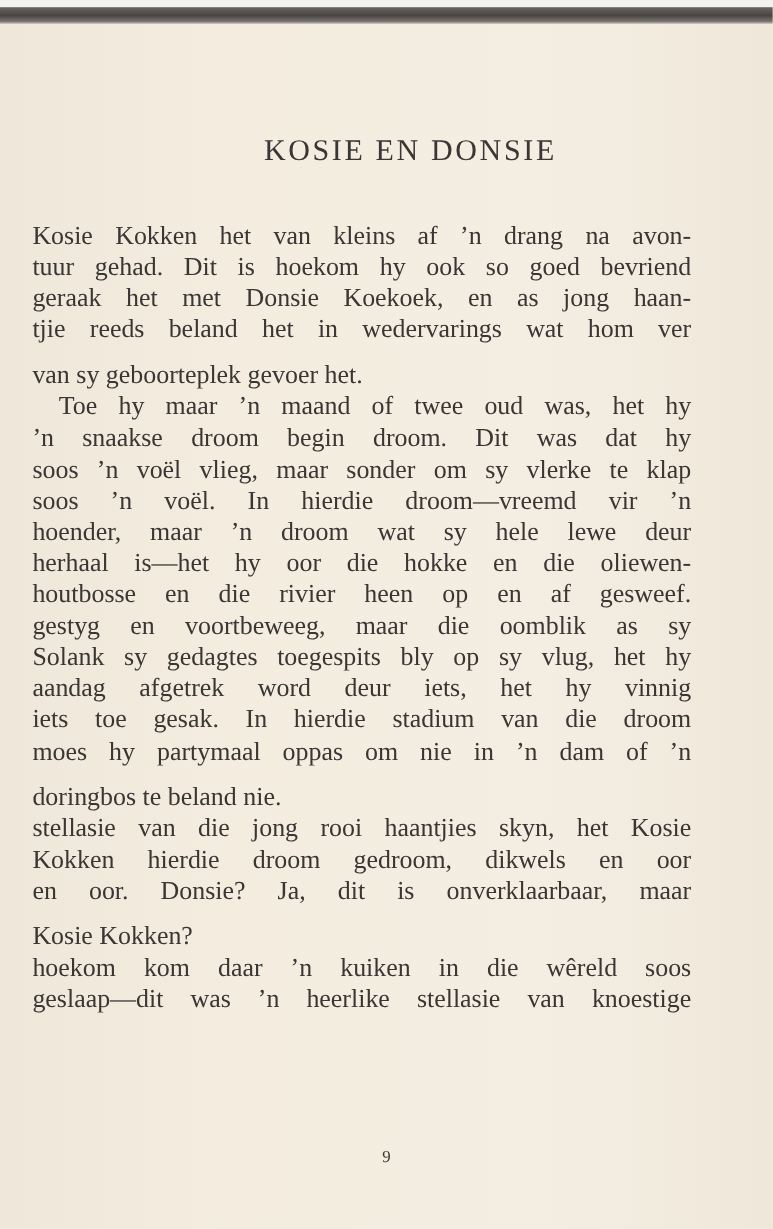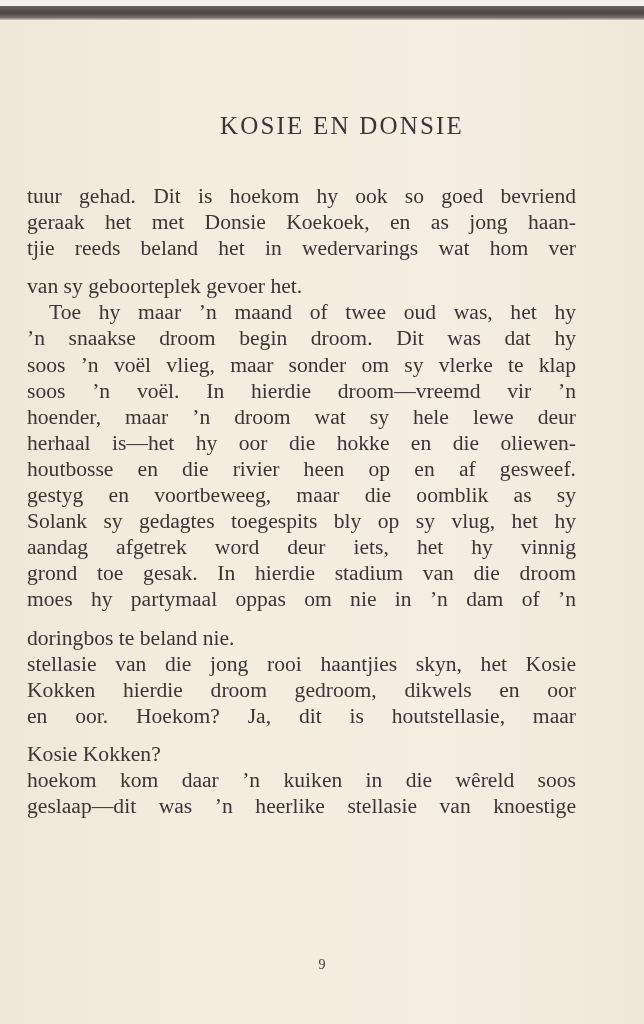--- a/index.html
+++ b/index.html
@@ -87,46 +87,47 @@
 
 <div class="top-bg"></div>
 <div class="page-edge"></div>
 <div class="page"></div>
 
 <h1 class="title" style="margin:0;font-weight:normal;">KOSIE EN DONSIE</h1>
 
 <div class="body-text">
 
   <div>
+    <span class="line">Kosie Kokken het van kleins af ’n drang na avon-</span>
     <span class="line">tuur gehad. Dit is hoekom hy ook so goed bevriend</span>
     <span class="line">geraak het met Donsie Koekoek, en as jong haan-</span>
     <span class="line">tjie reeds beland het in wedervarings wat hom ver</span>
     <span class="line last">van sy geboorteplek gevoer het.</span>
   </div>
 
   <div>
     <span class="line indent">Toe hy maar ’n maand of twee oud was, het hy</span>
     <span class="line">’n snaakse droom begin droom. Dit was dat hy</span>
     <span class="line">soos ’n voël vlieg, maar sonder om sy vlerke te klap</span>
     <span class="line">soos ’n voël. In hierdie droom—vreemd vir ’n</span>
     <span class="line">hoender, maar ’n droom wat sy hele lewe deur</span>
     <span class="line">herhaal is—het hy oor die hokke en die oliewen-</span>
     <span class="line">houtbosse en die rivier heen op en af gesweef.</span>
     <span class="line">gestyg en voortbeweeg, maar die oomblik as sy</span>
     <span class="line">Solank sy gedagtes toegespits bly op sy vlug, het hy</span>
     <span class="line">aandag afgetrek word deur iets, het hy vinnig</span>
-    <span class="line">grond toe gesak. In hierdie stadium van die droom</span>
+    <span class="line">iets toe gesak. In hierdie stadium van die droom</span>
     <span class="line">moes hy partymaal oppas om nie in ’n dam of ’n</span>
     <span class="line last">doringbos te beland nie.</span>
   </div>
 
   <div>
     <span class="line">stellasie van die jong rooi haantjies skyn, het Kosie</span>
     <span class="line">Kokken hierdie droom gedroom, dikwels en oor</span>
-    <span class="line">en oor. Hoekom? Ja, dit is houtstellasie, maar</span>
+    <span class="line">en oor. Donsie? Ja, dit is onverklaarbaar, maar</span>
     <span class="line last">Kosie Kokken?</span>
     <span class="line">hoekom kom daar ’n kuiken in die wêreld soos</span>
   </div>
 
   <div>
     <span class="line">geslaap—dit was ’n heerlike stellasie van knoestige</span>
   </div>
 </div>
 
 <div class="page-number">9</div>

